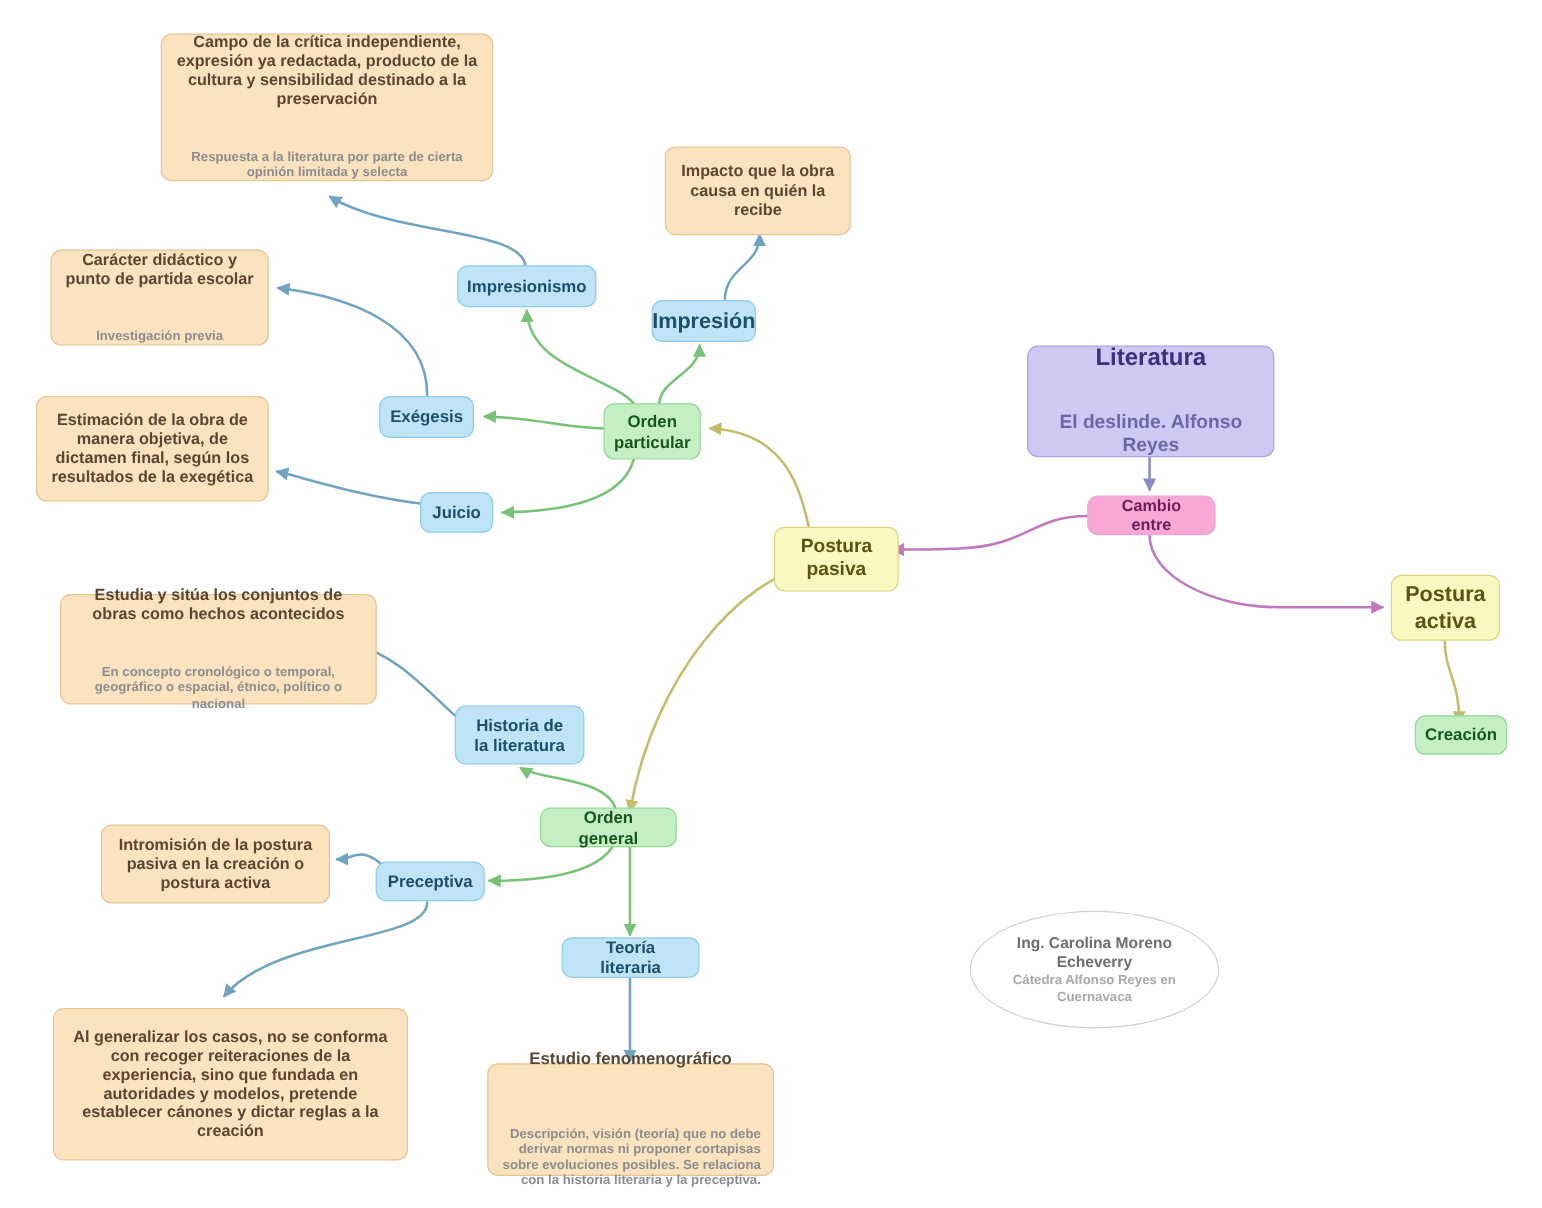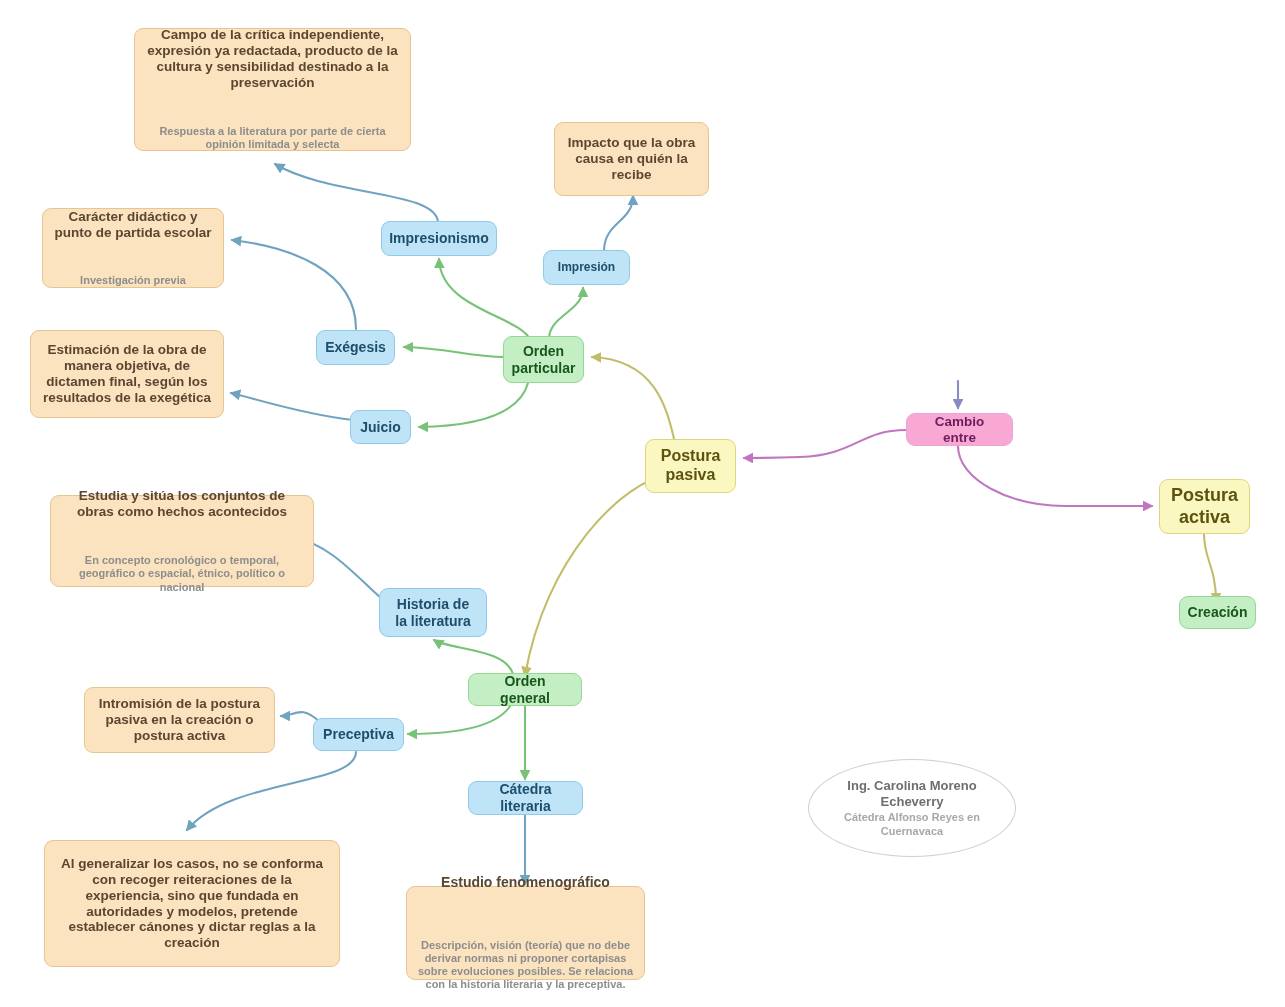--- a/index.html
+++ b/index.html
@@ -111,39 +111,43 @@
 
   <div class="node p-cream" style="left:30px;top:330px;width:194px;height:88px;">
     <div class="ttl" style="font-size:13.5px;">Estimación de la obra de manera objetiva, de dictamen final, según los resultados de la exegética</div>
   </div>
 
   <div class="node p-blue" style="left:381px;top:221px;width:116px;height:35px;">
     <div class="ttl" style="font-size:14px;">Impresionismo</div>
   </div>
 
   <div class="node p-blue" style="left:543px;top:250px;width:87px;height:35px;">
-    <div class="ttl" style="font-size:12px;">Impresión</div>
+    <div class="ttl" style="font-size:18px;">Impresión</div>
   </div>
 
   <div class="node p-blue" style="left:316px;top:330px;width:79px;height:35px;">
     <div class="ttl" style="font-size:14px;">Exégesis</div>
   </div>
 
   <div class="node p-blue" style="left:350px;top:410px;width:61px;height:34px;">
     <div class="ttl" style="font-size:14px;">Juicio</div>
   </div>
 
   <div class="node p-green" style="left:503px;top:336px;width:81px;height:47px;">
     <div class="ttl" style="font-size:14px;">Orden particular</div>
   </div>
 
-  <div class="node p-yellow" style="left:645px;top:439px;width:91px;height:54px;">
+  <div class="node p-yellow" style="left:645px;top:439px;width:104px;height:54px;">
     <div class="ttl" style="font-size:16px;">Postura pasiva</div>
   </div>
 
+  <div class="node p-purple" style="left:856px;top:288px;width:206px;height:93px;">
+    <div class="ttl" style="font-size:20px;">Literatura</div>
+    <div class="ttl" style="font-size:16px;color:#6b66a8;margin-top:1px;">El deslinde. Alfonso Reyes</div>
+  </div>
 
   <div class="node p-pink" style="left:906px;top:413px;width:107px;height:33px;">
     <div class="ttl" style="font-size:13.5px;">Cambio entre</div>
   </div>
 
   <div class="node p-yellow" style="left:1159px;top:479px;width:91px;height:55px;">
     <div class="ttl" style="font-size:18px;">Postura activa</div>
   </div>
 
   <div class="node p-green" style="left:1179px;top:596px;width:77px;height:33px;">
@@ -152,41 +156,41 @@
 
   <div class="node p-cream" style="left:50px;top:495px;width:264px;height:92px;">
     <div class="ttl" style="font-size:13.5px;">Estudia y sitúa los conjuntos de obras como hechos acontecidos</div>
     <div class="sub" style="font-size:11px;margin-top:2px;">En concepto cronológico o temporal, geográfico o espacial, étnico, político o nacional</div>
   </div>
 
   <div class="node p-blue" style="left:379px;top:588px;width:108px;height:49px;">
     <div class="ttl" style="font-size:14px;">Historia de la literatura</div>
   </div>
 
-  <div class="node p-green" style="left:468px;top:673px;width:114px;height:33px;">
+  <div class="node p-green" style="left:450px;top:673px;width:114px;height:33px;">
     <div class="ttl" style="font-size:14px;">Orden general</div>
   </div>
 
   <div class="node p-cream" style="left:84px;top:687px;width:191px;height:66px;">
     <div class="ttl" style="font-size:13.5px;">Intromisión de la postura pasiva en la creación o postura activa</div>
   </div>
 
   <div class="node p-blue" style="left:313px;top:718px;width:91px;height:33px;">
     <div class="ttl" style="font-size:14px;">Preceptiva</div>
   </div>
 
   <div class="node p-blue" style="left:468px;top:781px;width:115px;height:34px;">
-    <div class="ttl" style="font-size:14px;">Cátedra literaria</div>
+    <div class="ttl" style="font-size:14px;">Teoría literaria</div>
   </div>
 
   <div class="node p-cream" style="left:44px;top:840px;width:296px;height:127px;">
     <div class="ttl" style="font-size:13.5px;">Al generalizar los casos, no se conforma con recoger reiteraciones de la experiencia, sino que fundada en autoridades y modelos, pretende establecer cánones y dictar reglas a la creación</div>
   </div>
 
-  <div class="node p-cream" style="left:406px;top:886px;width:239px;height:94px;">
+  <div class="node p-cream" style="left:406px;top:886px;width:239px;height:94px;text-align:right;">
     <div class="ttl" style="font-size:14px;">Estudio fenomenográfico</div>
     <div class="sub" style="font-size:11px;margin-top:16px;">Descripción, visión (teoría) que no debe derivar normas ni proponer cortapisas sobre evoluciones posibles. Se relaciona con la historia literaria y la preceptiva.</div>
   </div>
 
   <div class="ellipse" style="left:808px;top:759px;width:208px;height:98px;">
     <div class="ttl">Ing. Carolina Moreno Echeverry</div>
     <div class="sub" style="margin-top:2px;">Cátedra Alfonso Reyes en Cuernavaca</div>
   </div>
 
 </div>

